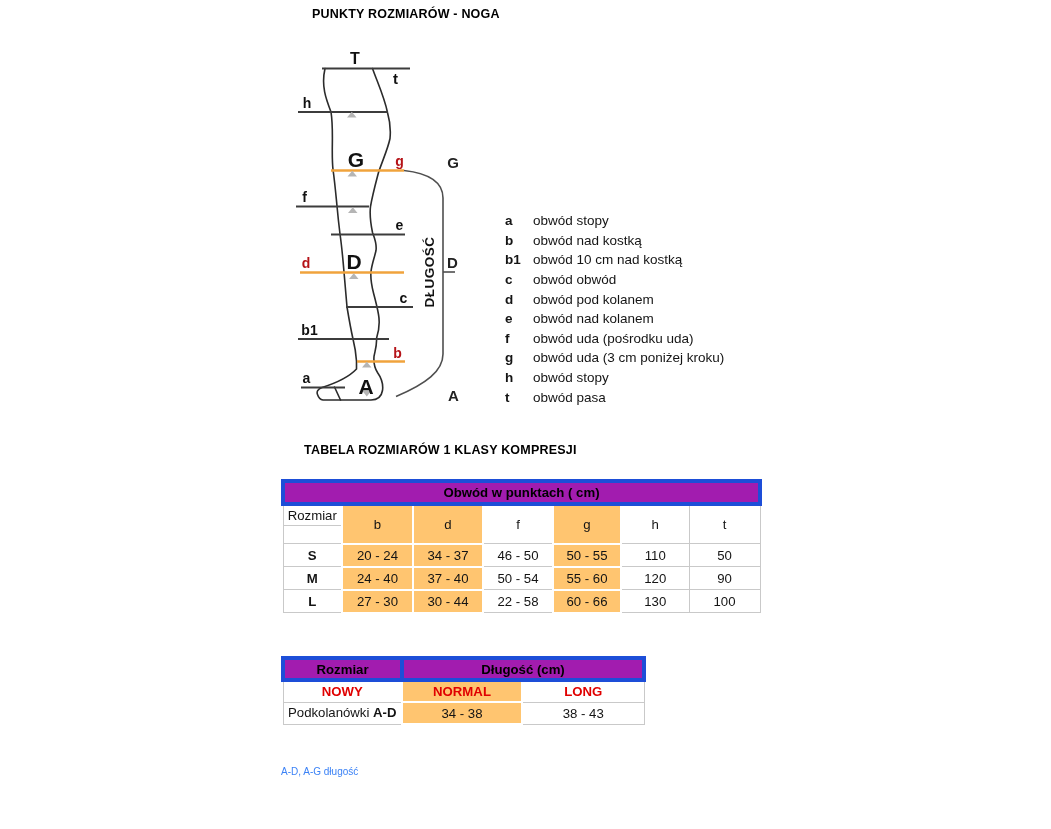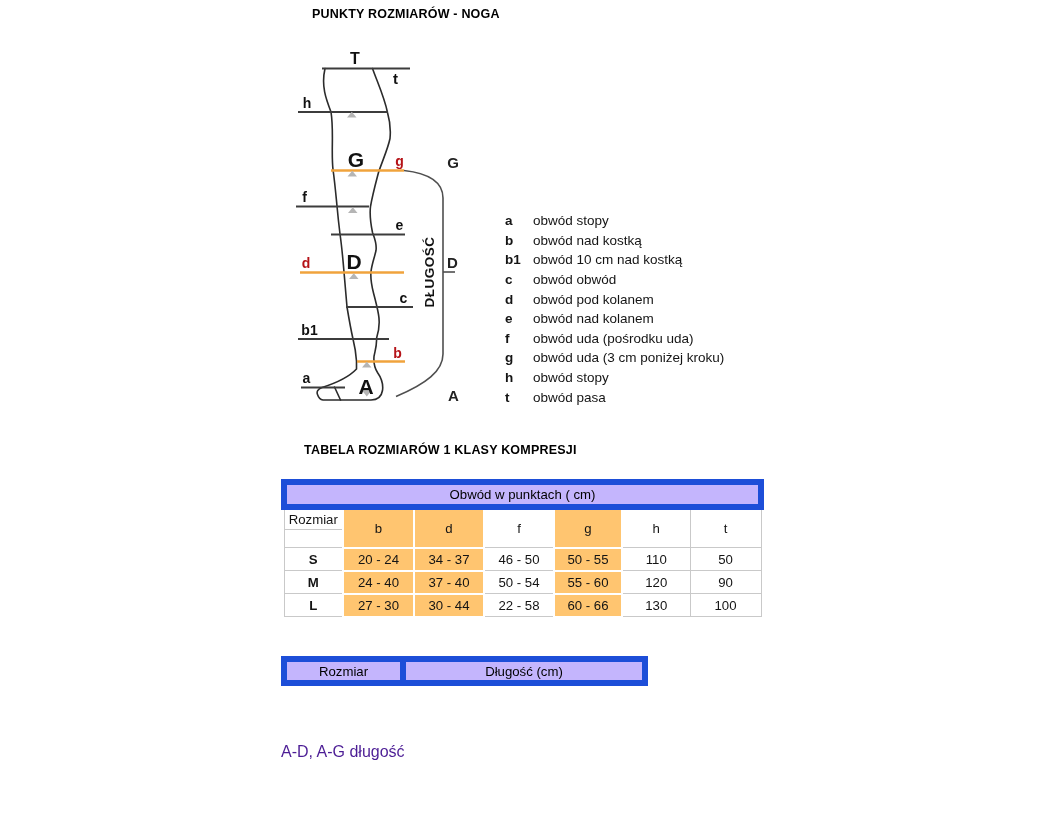--- a/index.html
+++ b/index.html
@@ -22,40 +22,40 @@
   #leg-svg .red{fill:#b51318;}
   #leg-svg .rlbl{font-size:15px;font-weight:600;text-anchor:middle;fill:#222;}
   #leg-svg .len{font-size:13.5px;font-weight:bold;text-anchor:middle;letter-spacing:.5px;}
 
   .legend{position:absolute;left:505px;top:211px;font-size:13.5px;color:#141414;}
   .legend-row{display:flex;height:19.6px;align-items:center;}
   .legend-key{font-weight:bold;width:28px;flex:0 0 28px;}
 
   table{border-collapse:collapse;table-layout:fixed;font-size:13.2px;color:#141414;}
   td{text-align:center;padding:0;overflow:hidden;}
-  .gcell{background:#c4b5fd;font-weight:normal;color:#000;border:6px solid #1d4ed8;font-size:13.2px;}
+  .gcell{background:#a21caf;font-weight:bold;color:#000;border:4px solid #1d4ed8;font-size:13.2px;}
   .ocell{background:#ffc570;border:2px solid #fff;}
   .wcell{background:#fff;border:1px solid #c9c9c9;}
   .redtxt{color:#e00000;font-weight:bold;}
 
   #size-table{position:absolute;left:281px;top:479px;}
   #size-table .ghrow td{height:19px;}
   #size-table .sub1 td{height:19px;}
   #size-table .sub2 td{height:17px;}
   #size-table .datarow td{height:21px;}
   #size-table .sizecol{font-weight:bold;}
 
   #length-table{position:absolute;left:281px;top:656px;}
   #length-table .ghrow td{height:18px;}
   #length-table .variants td{height:19px;}
   #length-table .r1 td{height:20px;}
   #length-table .r2 td{height:42px;}
   #length-table .namecell{line-height:20px;}
 
-  #footnote{position:absolute;left:281px;top:743px;font-size:16px;color:#4c1d95;}
+  #footnote{position:absolute;left:281px;top:766px;font-size:10px;color:#3b82f6;}
 </style>
 </head>
 <body>
 
 <div class="canvas">
 
   <div class="sec-title" id="title1">PUNKTY ROZMIARÓW - NOGA</div>
 
   <svg id="leg-svg" width="178" height="362" viewBox="288 48 178 362" xmlns="http://www.w3.org/2000/svg">
 
@@ -238,18 +238,28 @@
     <colgroup>
       <col style="width:119px">
         <col style="width:120px">
         <col style="width:122px">
     </colgroup>
     <tbody>
         <tr class="ghrow">
       <td class="gcell">Rozmiar</td>
       <td class="gcell" colspan="2">Długość (cm)</td>
     </tr>
+    <tr class="variants">
+      <td class="wcell redtxt">NOWY</td>
+      <td class="ocell redtxt">NORMAL</td>
+      <td class="wcell redtxt">LONG</td>
+    </tr>
+    <tr class="r1">
+      <td class="wcell namecell"><span>Podkolanówki</span> <b>A-D</b></td>
+      <td class="ocell">34 - 38</td>
+      <td class="wcell">38 - 43</td>
+    </tr>
   </tbody>
     </table>
 
   <div id="footnote">A-D, A-G długość</div>
 
 </div>
 
 </body></html>

